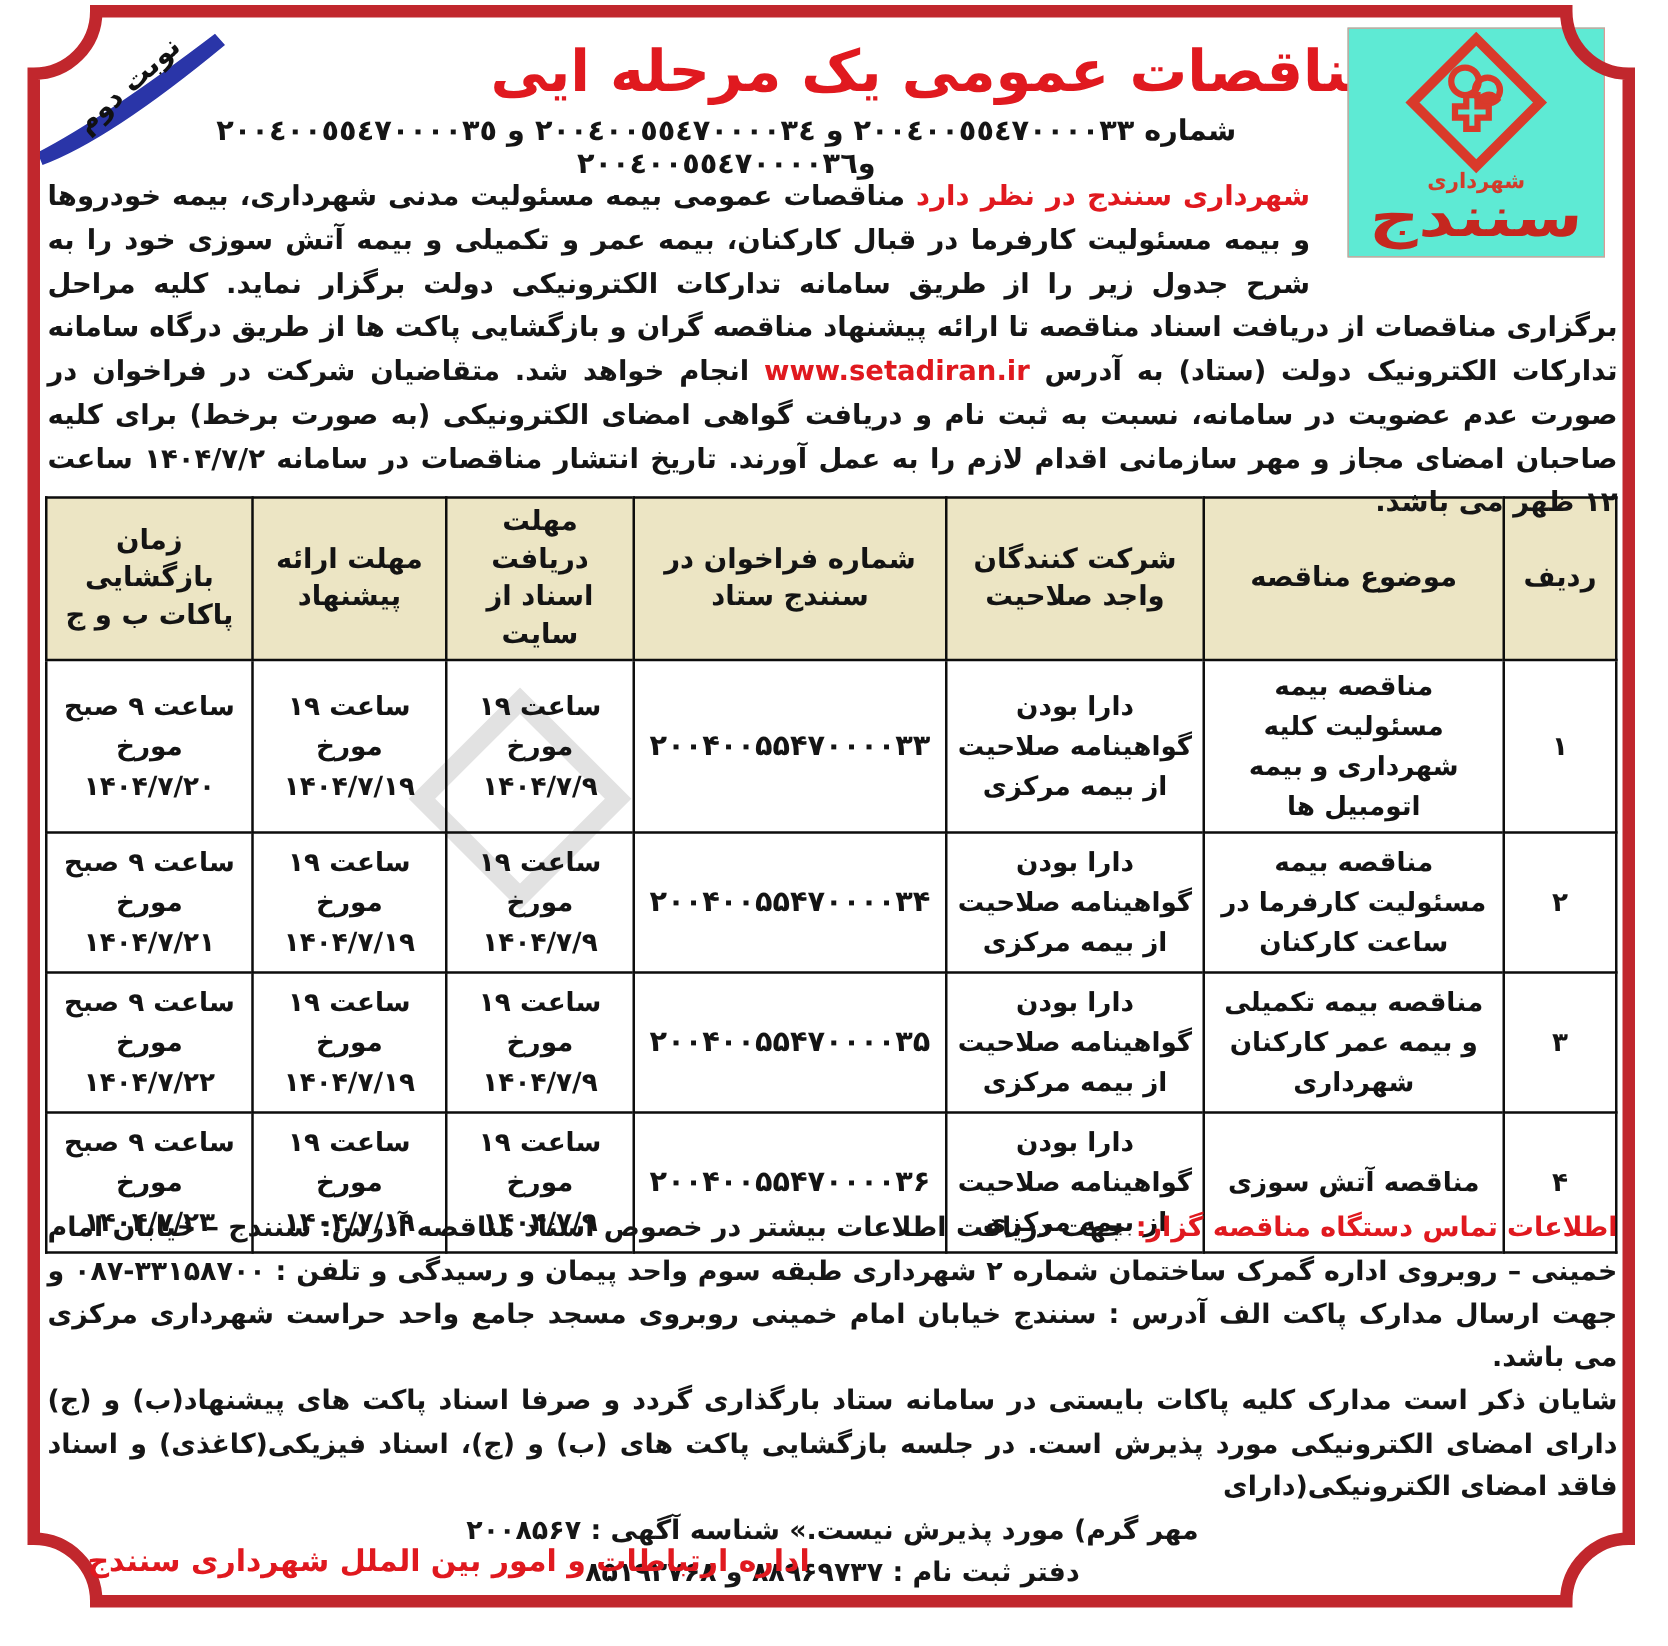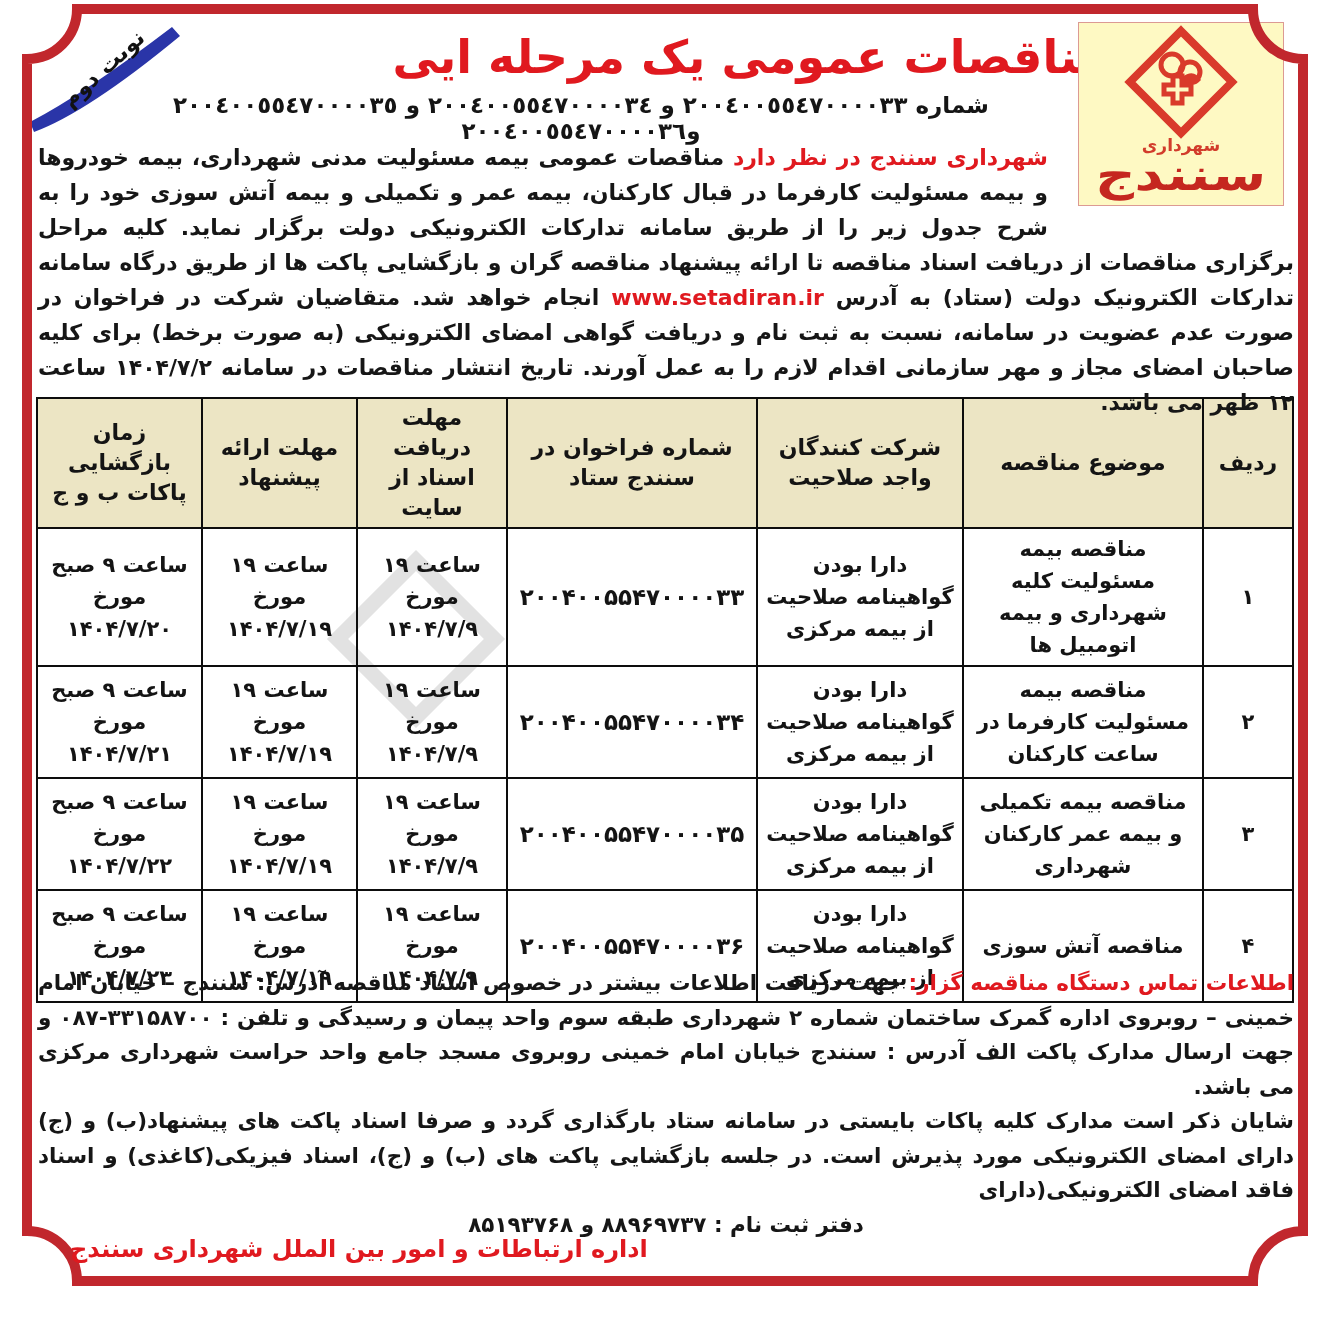--- a/index.html
+++ b/index.html
@@ -23,21 +23,21 @@
     text-align:right;font-size:46px;font-weight:bold;color:#e0191f;
   }
   .serials{
     position:absolute;left:76px;top:92px;width:1010px;z-index:3;
     text-align:center;font-size:23px;font-weight:bold;color:#151515;
     direction:rtl;
   }
   
   .logo-box{
     position:absolute;right:50px;top:22px;width:206px;height:184px;z-index:4;
-    background:#fef9c3;border:1px solid #dc9a93;box-sizing:border-box;
+    background:#5eead4;border:1px solid #dc9a93;box-sizing:border-box;
     display:flex;flex-direction:column;align-items:center;justify-content:flex-start;
   }
   .logo-org{font-size:17px;font-weight:bold;color:#d23c2b;margin-top:-6px;letter-spacing:1px;}
   .logo-city{
     font-size:44px;font-weight:bold;color:#c5271f;line-height:40px;
     transform:scaleX(1.25) skewX(-4deg);transform-origin:center;
   }
   
   .intro{
     position:absolute;right:40px;top:140px;width:1256px;z-index:3;
@@ -186,16 +186,17 @@
       <td>ساعت ۱۹ مورخ ۱۴۰۴/۷/۹</td>
       <td>ساعت ۱۹ مورخ ۱۴۰۴/۷/۱۹</td>
       <td>ساعت ۹ صبح مورخ ۱۴۰۴/۷/۲۳</td>
     </tr>
   </tbody>
 </table>
 
 <div class="footer">
   <p><span class="red-inline">اطلاعات تماس دستگاه مناقصه گزار:</span><span> جهت دریافت اطلاعات بیشتر در خصوص اسناد مناقصه آدرس: سنندج – خیابان امام خمینی – روبروی اداره گمرک ساختمان شماره ۲ شهرداری طبقه سوم واحد پیمان و رسیدگی و تلفن : ⁦۰۸۷-۳۳۱۵۸۷۰۰⁩ و جهت ارسال مدارک پاکت الف آدرس : سنندج خیابان امام خمینی روبروی مسجد جامع واحد حراست شهرداری مرکزی می باشد.</span></p>
   <p>شایان ذکر است مدارک کلیه پاکات بایستی در سامانه ستاد بارگذاری گردد و صرفا اسناد پاکت های پیشنهاد(ب) و (ج) دارای امضای الکترونیکی مورد پذیرش است. در جلسه بازگشایی پاکت های (ب) و (ج)، اسناد فیزیکی(کاغذی) و اسناد فاقد امضای الکترونیکی(دارای</p>
+  <p class="center-line">مهر گرم) مورد پذیرش نیست.» شناسه آگهی : ۲۰۰۸۵۶۷</p>
   <p class="center-line">دفتر ثبت نام : ۸۸۹۶۹۷۳۷ و ۸۵۱۹۳۷۶۸</p>
 </div>
 
 <div class="dept-line">اداره ارتباطات و امور بین الملل شهرداری سنندج</div>
 
 </body></html>

